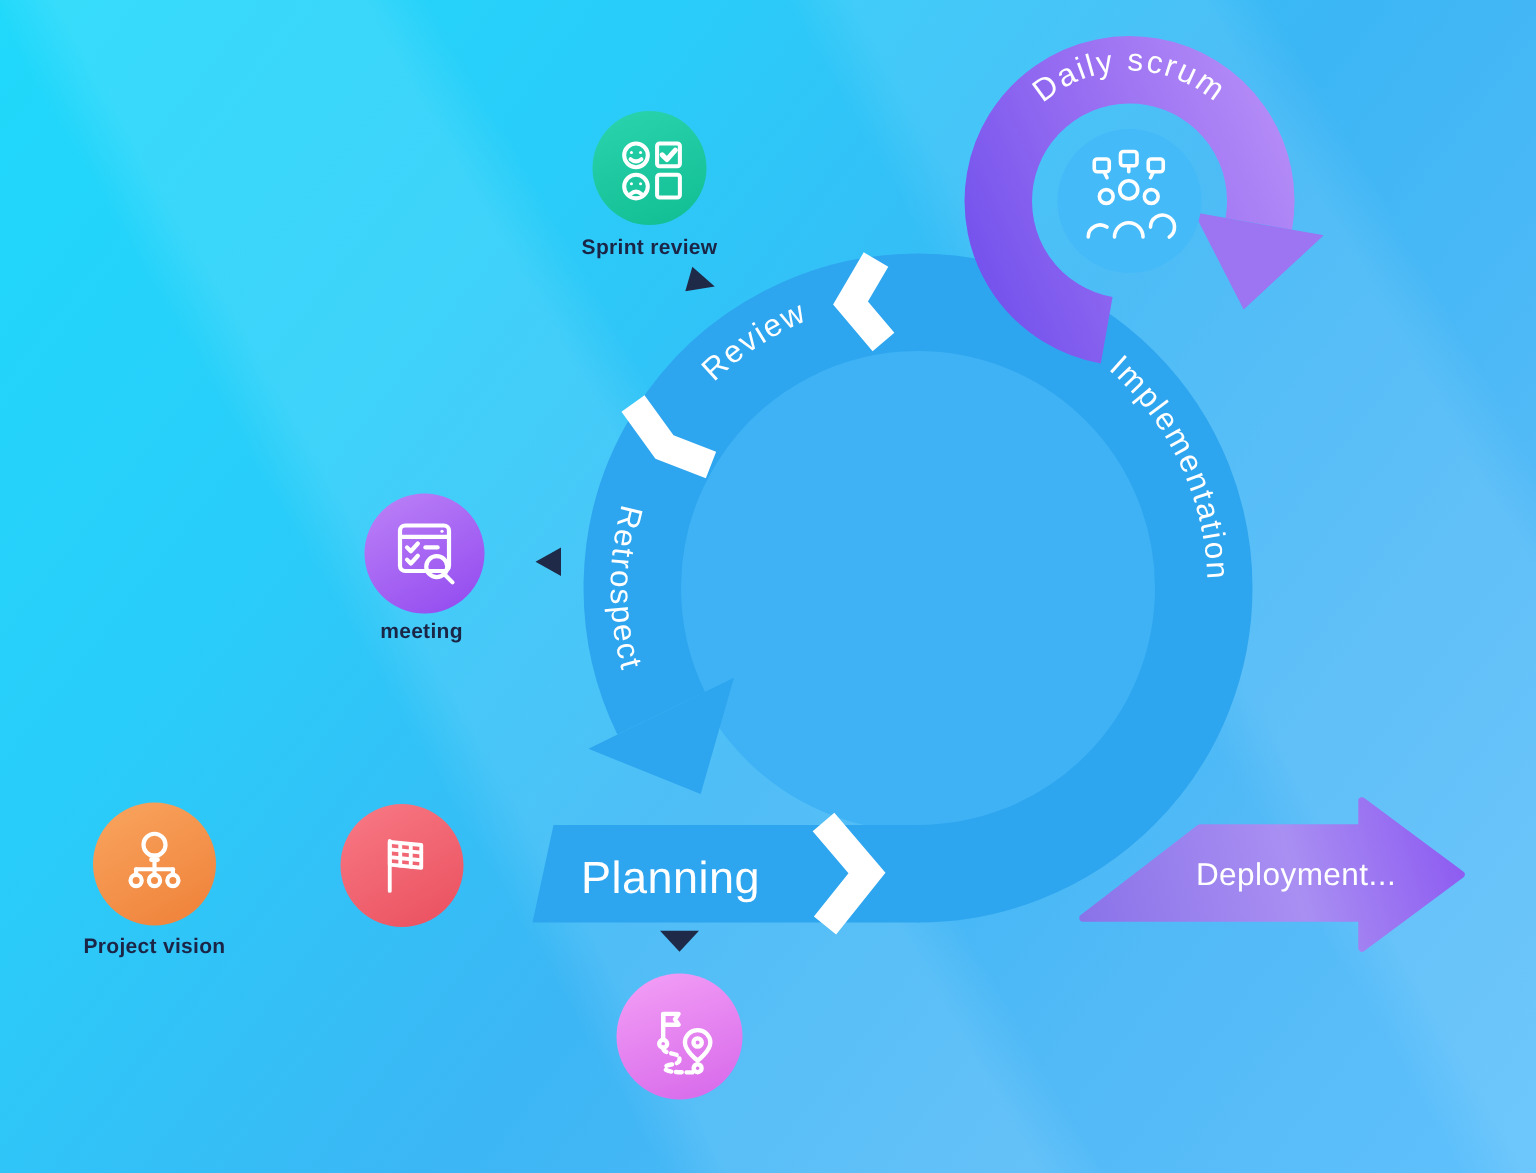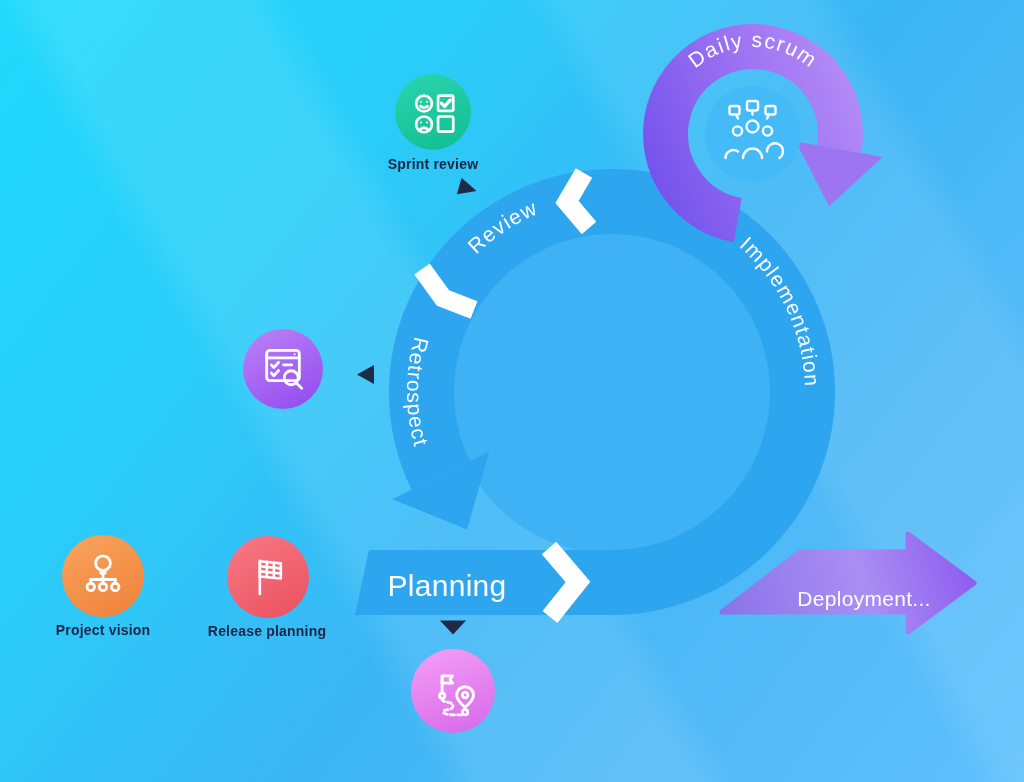--- a/index.html
+++ b/index.html
@@ -21,21 +21,21 @@
   }
   .label.two-line{line-height:25.5px;}
   .sprint-title{
     position:absolute;transform:translateX(-50%);color:#272e51;font-weight:800;
     font-size:47px;letter-spacing:.5px;white-space:nowrap;
   }
   .white-label{
     position:absolute;transform:translateX(-50%);color:#ffffff;font-weight:500;
     font-size:30px;white-space:nowrap;letter-spacing:.3px;
   }
-  .white-label.deploy{font-size:21px;margin-top:15px;}
+  .white-label.deploy{font-size:21px;}
   .icon-circle{
     position:absolute;border-radius:50%;display:flex;align-items:center;justify-content:center;
   }
   .icon-circle svg{display:block;}
   .ic-review{left:395px;top:74px;width:76px;height:76px;background:linear-gradient(160deg,#2bd4ae,#10bd92);}
   .ic-retro{left:243px;top:329px;width:80px;height:80px;background:linear-gradient(150deg,#bd83f7,#9148ef);}
   .ic-vision{left:62px;top:535px;width:82px;height:82px;background:linear-gradient(150deg,#f9a55f,#ef8038);}
   .ic-release{left:227px;top:536px;width:82px;height:82px;background:linear-gradient(150deg,#f87a85,#ea4f5e);}
   .ic-splan{left:411px;top:649px;width:84px;height:84px;background:linear-gradient(160deg,#f4a0f6,#d667ea);}
 </style>
@@ -179,17 +179,17 @@
       <circle cx="34" cy="27.3" r="2.3"></circle>
     </svg>
   </div>
 
 
   <div class="white-label" style="left:447px;top:569px;">Planning</div>
   <div class="white-label deploy" style="left:864px;top:572px;">Deployment...</div>
 
   <div class="label" style="left:433px;top:156px;">Sprint review</div>
   <div class="label two-line" style="left:281px;top:408px;">
+    <div>meeting</div>
   </div>
   <div class="label" style="left:103px;top:622px;text-align:right;">Project vision</div>
-  <div class="label" style="left:267px;top:623px;">Release planning</div>
 
 </div>
 
 </body></html>

